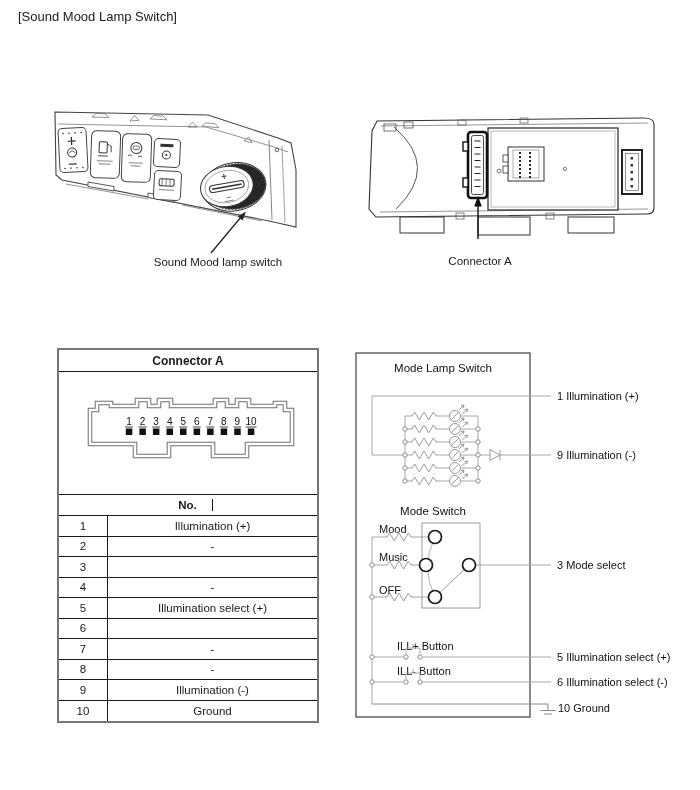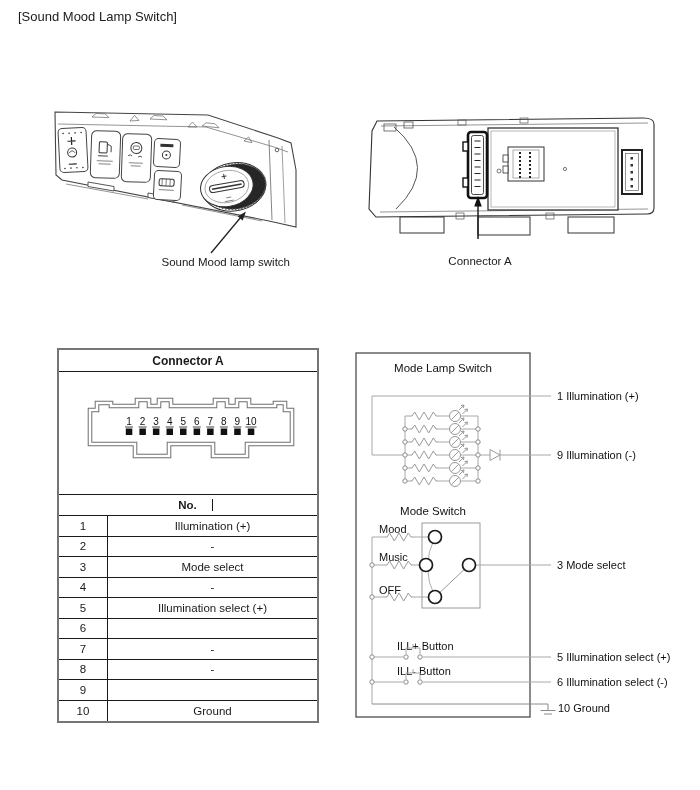--- a/index.html
+++ b/index.html
@@ -1,21 +1,21 @@
 <!DOCTYPE html>
 <html><head>
 <meta charset="utf-8">
 <style>
   html,body{margin:0;padding:0;background:#fff;}
   body{width:700px;height:790px;position:relative;overflow:hidden;
        font-family:"Liberation Sans", sans-serif;color:#1a1a1a;}
   .abs{position:absolute;}
   #page-title{left:18px;top:9px;font-size:13px;font-weight:normal;}
   .caption{font-size:11.5px;text-align:center;}
-  #front-caption{left:130px;top:256px;width:160px;text-align:right;}
+  #front-caption{left:138px;top:256px;width:160px;}
   #rear-caption{left:436px;top:255px;width:88px;}
   svg{display:block;}
   svg text{font-family:"Liberation Sans", sans-serif;fill:#111;}
 
   
   #conn-table{left:57px;top:348px;width:262px;height:375px;
               border:2px solid #757575;box-sizing:border-box;background:#fff;}
   #conn-table .trow{display:flex;align-items:center;justify-content:center;
                     border-bottom:1px solid #1a1a1a;box-sizing:border-box;}
   #conn-table .t-title{height:22px;font-size:12px;font-weight:bold;}
@@ -219,21 +219,20 @@
   <div class="drow">
       <div class="c-no">1</div>
       <div class="c-desc">Illumination (+)</div>
     </div>
   <div class="drow">
       <div class="c-no">2</div>
       <div class="c-desc">-</div>
     </div>
   <div class="drow">
       <div class="c-no">3</div>
-      <div class="c-desc">Mode select</div>
     </div>
   <div class="drow">
       <div class="c-no">4</div>
       <div class="c-desc">-</div>
     </div>
   <div class="drow">
       <div class="c-no">5</div>
       <div class="c-desc">Illumination select (+)</div>
     </div>
   <div class="drow">
@@ -242,20 +241,21 @@
   <div class="drow">
       <div class="c-no">7</div>
       <div class="c-desc">-</div>
     </div>
   <div class="drow">
       <div class="c-no">8</div>
       <div class="c-desc">-</div>
     </div>
   <div class="drow">
       <div class="c-no">9</div>
+      <div class="c-desc">Illumination (-)</div>
     </div>
   <div class="drow">
       <div class="c-no">10</div>
       <div class="c-desc">Ground</div>
     </div>
 </div>
 
 <svg class="abs" style="left:340px;top:345px;" width="360" height="395" viewBox="0 0 360 395">
   <defs>
     <g id="res">

